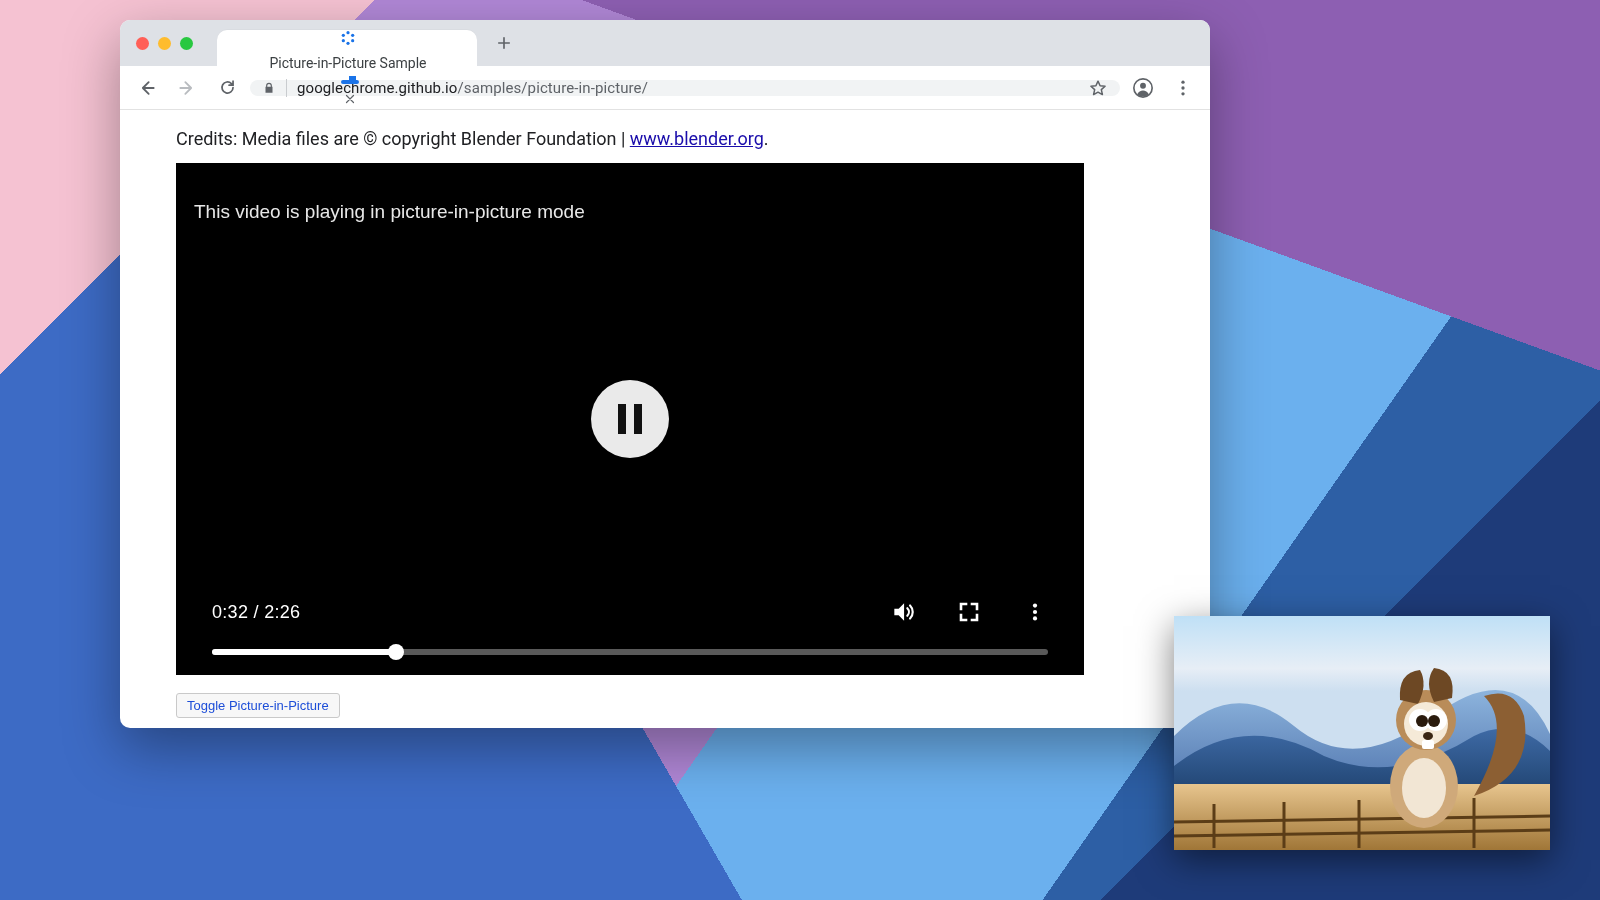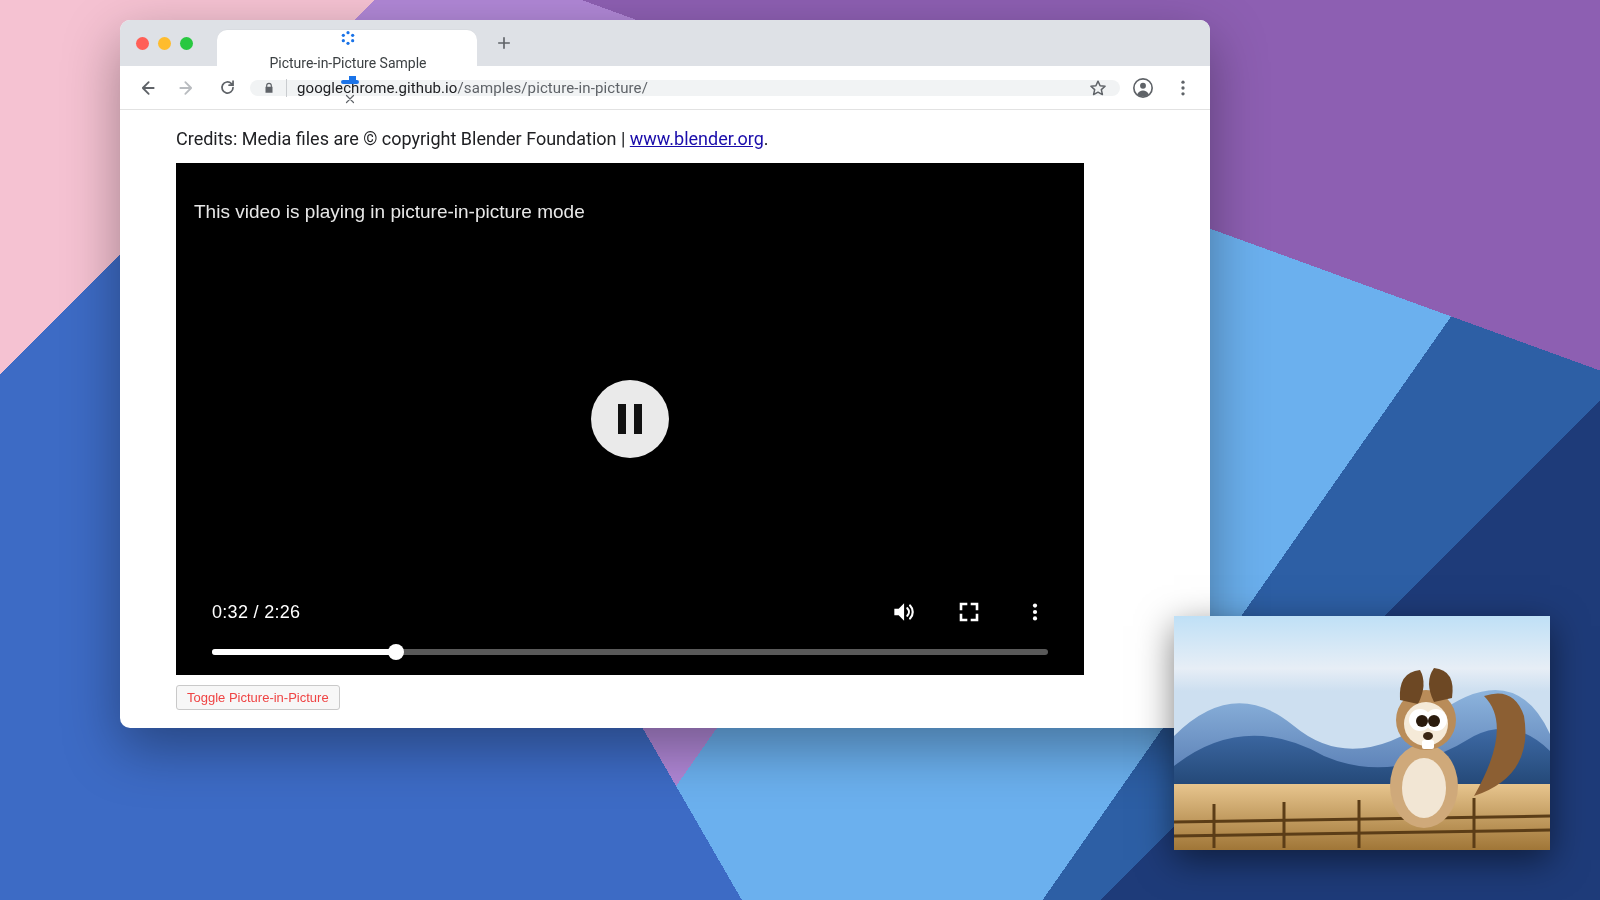--- a/index.html
+++ b/index.html
@@ -95,24 +95,24 @@
   .ctrl-row { display:flex; align-items:center; color:#fff; font-size:18px; }
   .ctrl-row .time { letter-spacing:.3px; }
   .ctrl-row .spacer { flex:1; }
   .ctrl-icons { display:flex; gap:40px; align-items:center; }
   .ctrl-icons .ci { width:26px; height:26px; display:flex; align-items:center; justify-content:center; cursor:pointer; color:#fff; }
   .seek { position:relative; height:6px; background:rgba(255,255,255,0.35); margin-top:24px; border-radius:3px;}
   .seek .fill { position:absolute; left:0; top:0; bottom:0; background:#fff; border-radius:3px; }
   .seek .thumb { position:absolute; top:50%; width:16px; height:16px; background:#fff; border-radius:50%; transform:translate(-50%,-50%); }
 
   .toggle-btn {
-    margin-top:10px; display:inline-block;
+    margin-top:18px; display:inline-block;
     font-size:13px; padding:4px 10px;
     background:#f7f7f7; border:1px solid #c9c9c9; border-radius:3px;
-    color:#ef4444; cursor:pointer;
+    color:#1d4ed8; cursor:pointer;
   }
 
   
   .pip-window {
     position:absolute; right:50px; bottom:50px;
     width:376px; height:234px;
     box-shadow: 0 10px 34px rgba(0,0,0,0.5);
     background: linear-gradient(to bottom, #aad0f1 0%, #cfe4f6 18%, #5e86b9 42%, #2d5f9c 60%, #d9b273 78%, #b88a4c 100%);
     overflow:hidden;
   }

